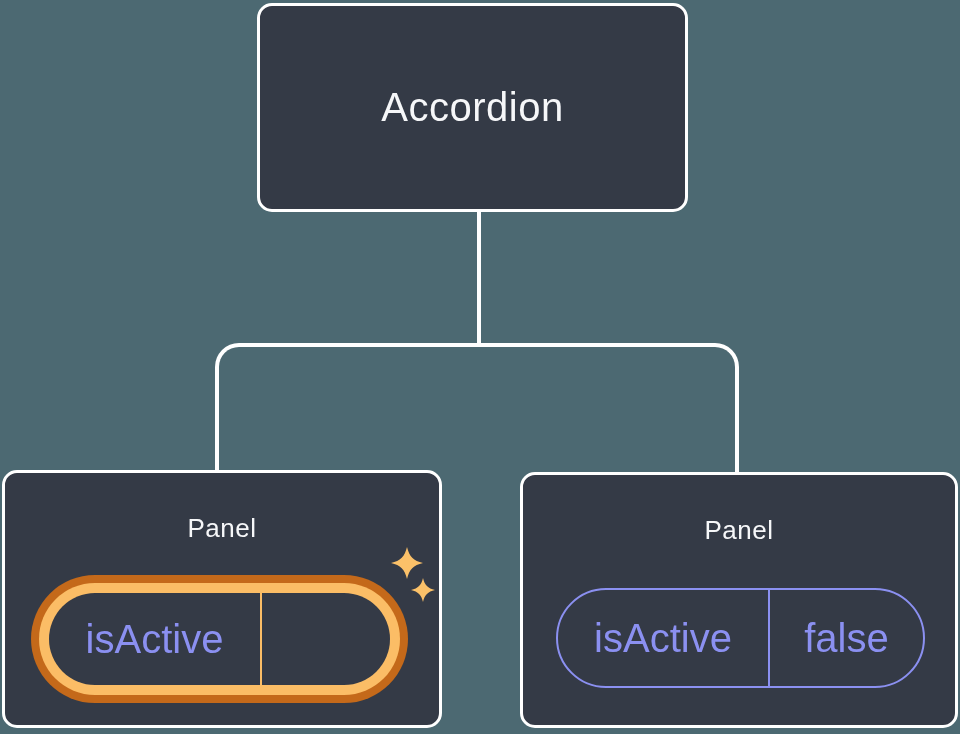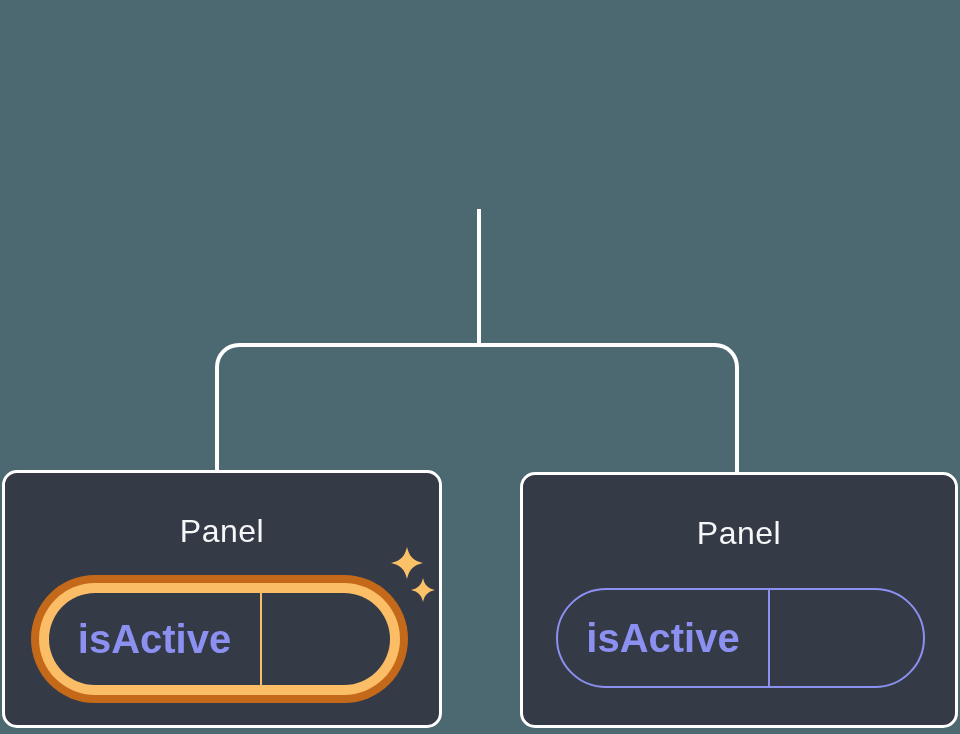--- a/index.html
+++ b/index.html
@@ -41,33 +41,33 @@
     border-radius: 24px 24px 0 0;
     box-sizing: border-box;
   }
 
   
   .panel-left  { left: 2px;  top: 470px; width: 440px; height: 258px; }
   .panel-right { left: 520px; top: 472px; width: 438px; height: 256px; }
   .panel-title {
     position: absolute; top: 40px; left: 0; width: 100%;
     text-align: center; color: #f6f7f9;
-    font-size: 32px; font-weight: 500; letter-spacing: 0.5px;
+    font-size: 26px; font-weight: 500; letter-spacing: 0.5px;
   }
 
   
   .pill {
     position: absolute;
     border-radius: 999px;
     display: flex; align-items: stretch;
     box-sizing: border-box;
   }
   .pill .cell {
     display: flex; align-items: center; justify-content: center;
-    color: #8b90f1; font-size: 40px; font-weight: bold;
+    color: #8b90f1; font-size: 40px;
   }
   .pill .cell-key { flex: 0 0 211px; }
   .pill .cell-val { flex: 1; }
   .pill .cell-val.bold { font-weight: 700; }
 
   .pill-active {
     left: 44px; top: 120px; width: 341px; height: 92px;
     background: #343a46;
     box-shadow: 0 0 0 10px #fbbd66, 0 0 0 18px #c4691a;
   }
@@ -86,20 +86,23 @@
     position: absolute; left: 375px; top: 74px;
     width: 60px; height: 60px;
   }
   .sparkles path { fill: #fbc169; }
 </style>
 </head>
 <body>
 
 <div class="canvas">
 
+  <div class="node accordion">
+    <span class="node-label">Accordion</span>
+  </div>
 
   <div class="stem"></div>
   <div class="bracket"></div>
 
   <div class="panel panel-left">
     <div class="panel-title">Panel</div>
 
     <div class="pill pill-active">
       <div class="cell cell-key">isActive</div>
       <div class="divider"></div>
@@ -110,16 +113,17 @@
       <path d="M43 31C44.7 38.2 47.8 41.3 55 43C47.8 44.7 44.7 47.8 43 55C41.3 47.8 38.2 44.7 31 43C38.2 41.3 41.3 38.2 43 31Z"></path>
     </svg>
   </div>
 
   <div class="panel panel-right">
     <div class="panel-title">Panel</div>
 
     <div class="pill pill-inactive">
       <div class="cell cell-key">isActive</div>
       <div class="divider"></div>
+      <div class="cell cell-val">false</div>
     </div>
   </div>
 
 </div>
 
 </body></html>

